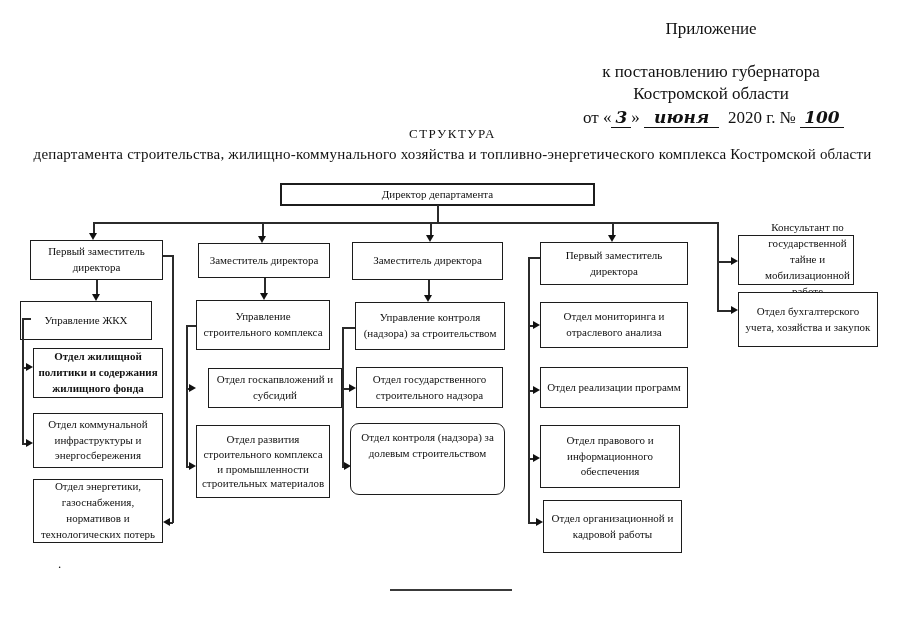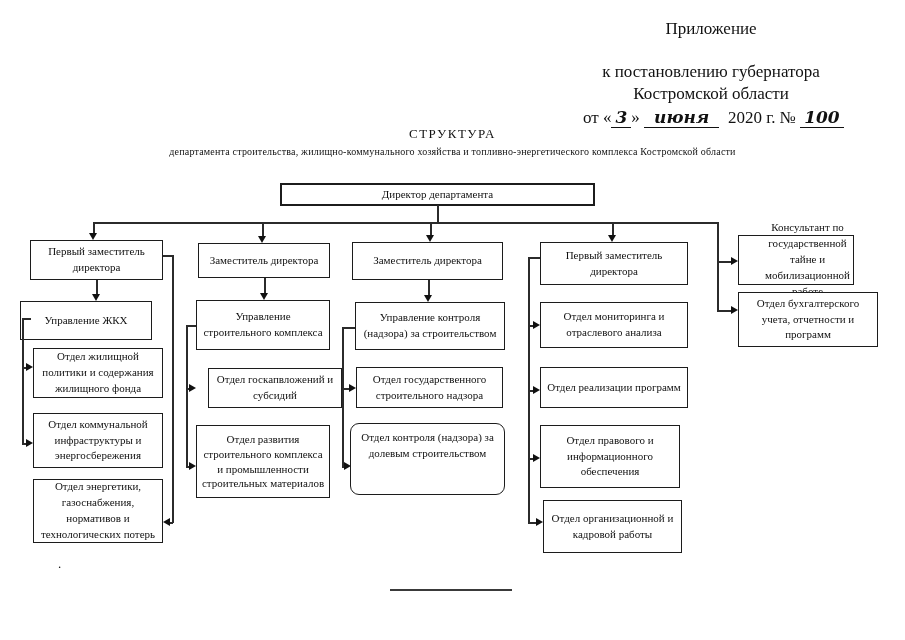--- a/index.html
+++ b/index.html
@@ -31,21 +31,21 @@
   .hdr .l1{margin-bottom:22px;}
   .hdr .dateline{margin-top:3px;white-space:nowrap;text-align:left;margin-left:-12px;}
   .hand{font-style:italic;font-weight:bold;font-family:"DejaVu Serif",serif;}
   .u{border-bottom:1px solid #111;}
   .pad{padding:0 10px;}
   .padsm{padding:0 4px;}
   
   .title-main{position:absolute;left:0;top:126px;width:905px;text-align:center;
     font-size:13px;letter-spacing:1.5px;}
   .title-sub{position:absolute;left:0;top:146px;width:905px;text-align:center;
-    font-size:10px;letter-spacing:0.2px;}
+    font-size:15px;letter-spacing:0.2px;}
   .dot{position:absolute;left:58px;top:556px;font-size:13px;}
   .footline{position:absolute;left:390px;top:589px;width:122px;height:2px;background:#3a3a3a;}
 </style>
 </head>
 <body>
 
 <div class="hdr">
   <div class="l1">Приложение</div>
   <div>к постановлению губернатора</div>
   <div>Костромской области</div>
@@ -83,21 +83,21 @@
 <div class="arr down" style="left:92px;top:294px;"></div>
 <div class="box" style="left:20px;top:301px;width:132px;height:39px;">Управление ЖКХ</div>
 
 <div class="hline" style="left:22px;top:318px;width:9px;"></div>
 <div class="vline" style="left:22px;top:318px;height:126px;"></div>
 <div class="hline" style="left:22px;top:367px;width:5px;"></div>
 <div class="arr right" style="left:26px;top:363px;"></div>
 <div class="hline" style="left:22px;top:443px;width:5px;"></div>
 <div class="arr right" style="left:26px;top:439px;"></div>
 
-<div class="box" style="left:33px;top:348px;width:130px;height:50px;">Отдел жилищной политики и содержания жилищного фонда</div>
+<div class="box" style="left:33px;top:348px;width:130px;height:50px;font-weight:bold;">Отдел жилищной политики и содержания жилищного фонда</div>
 <div class="box" style="left:33px;top:413px;width:130px;height:55px;">Отдел коммунальной инфраструктуры и энергосбережения</div>
 <div class="box" style="left:33px;top:479px;width:130px;height:64px;">Отдел энергетики, газоснабжения, нормативов и технологических потерь</div>
 
 <div class="hline" style="left:163px;top:255px;width:10px;"></div>
 <div class="vline" style="left:172px;top:255px;height:268px;"></div>
 <div class="hline" style="left:169px;top:522px;width:4px;"></div>
 <div class="arr left" style="left:163px;top:518px;"></div>
 
 <div class="box" style="left:198px;top:243px;width:132px;height:35px;">Заместитель директора</div>
 <div class="vline" style="left:264px;top:278px;height:15px;"></div>
@@ -141,16 +141,16 @@
 <div class="arr right" style="left:533px;top:454px;"></div>
 <div class="hline" style="left:528px;top:522px;width:9px;"></div>
 <div class="arr right" style="left:536px;top:518px;"></div>
 
 <div class="box" style="left:540px;top:302px;width:148px;height:46px;">Отдел мониторинга и отраслевого анализа</div>
 <div class="box" style="left:540px;top:367px;width:148px;height:41px;">Отдел реализации программ</div>
 <div class="box" style="left:540px;top:425px;width:140px;height:63px;">Отдел правового и информационного обеспечения</div>
 <div class="box" style="left:543px;top:500px;width:139px;height:53px;">Отдел организационной и кадровой работы</div>
 
 <div class="box" style="left:738px;top:235px;width:116px;height:50px;padding-left:27px;">Консультант по государственной тайне и мобилизационной работе</div>
-<div class="box" style="left:738px;top:292px;width:140px;height:55px;">Отдел бухгалтерского учета, отчетности и программ</div>
+<div class="box" style="left:738px;top:292px;width:140px;height:55px;">Отдел бухгалтерского учета, хозяйства и закупок</div>
 
 <div class="dot">.</div>
 <div class="footline"></div>
 
 </body></html>

